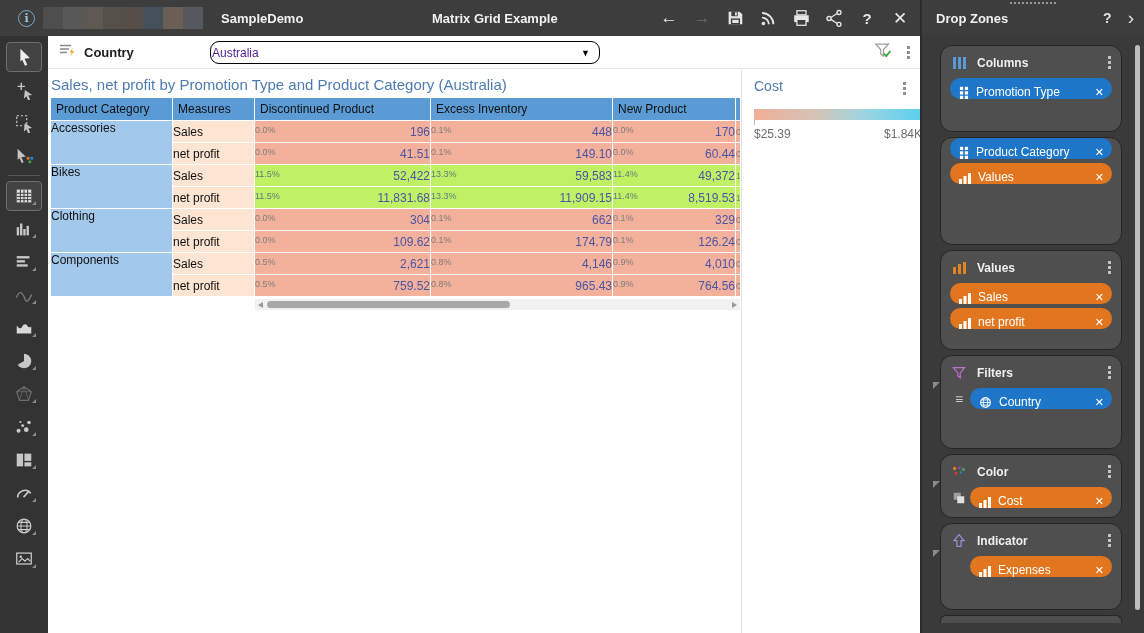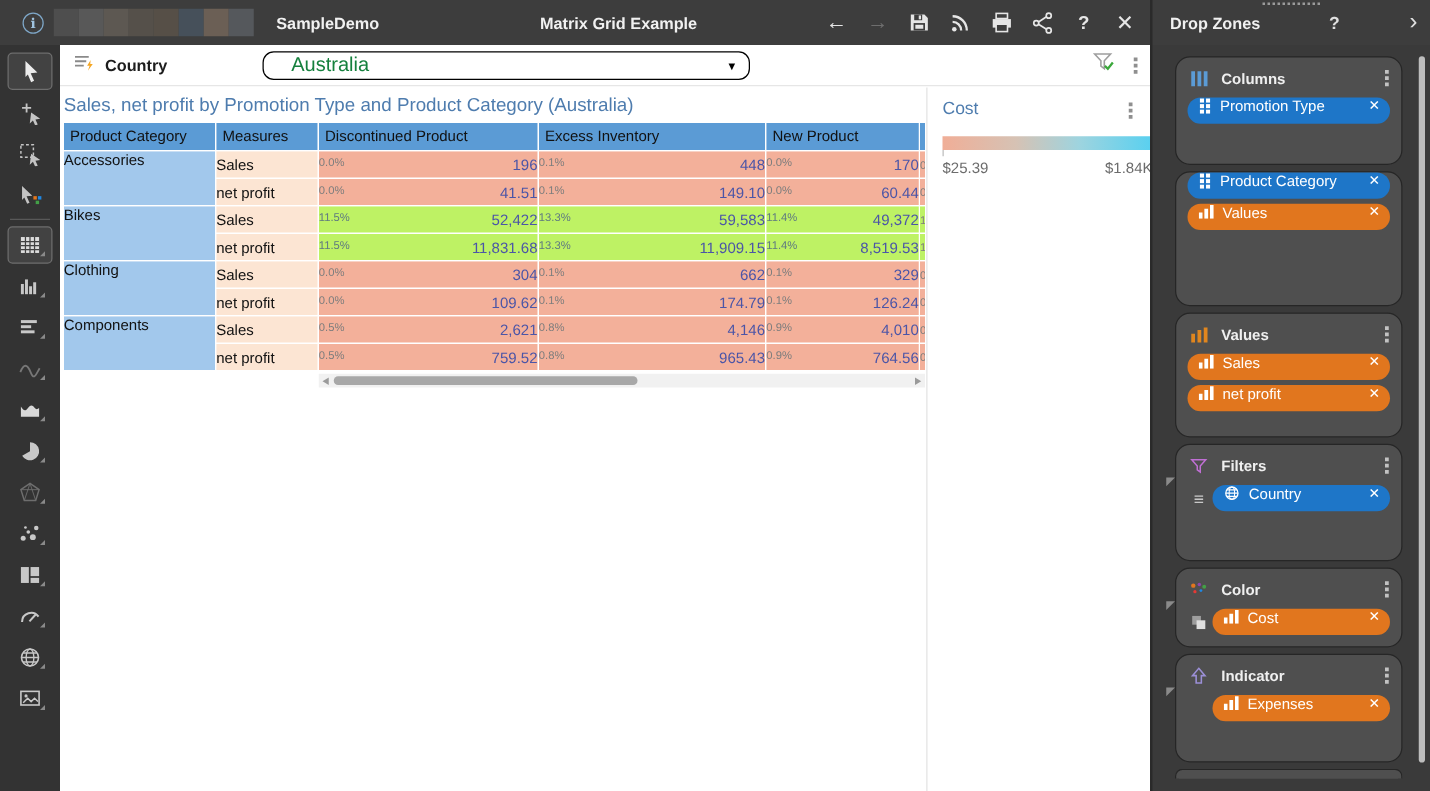--- a/index.html
+++ b/index.html
@@ -12,39 +12,39 @@
   .blurblocks{display:flex;margin-left:8px;height:22px;}
   .blurblocks i{display:block;width:20px;height:22px;}
   .app-name{color:#F1F1F1;font-size:13px;font-weight:700;margin-left:18px;}
   .view-title{position:absolute;left:432px;color:#F1F1F1;font-size:13px;font-weight:700;}
   .tb-icons{position:absolute;right:8px;display:flex;align-items:center;gap:9px;}
   .tbtn{width:24px;height:24px;display:flex;align-items:center;justify-content:center;color:#E6E6E6;font-size:17px;}
   .tbtn.dis{color:#6E6E6E;}
   .tbtn svg{display:block;}
 
   
-  .dz-header{position:absolute;left:920px;top:0;width:224px;height:36px;background:#3D3D3D;border-left:2px solid #2A2A2A;display:flex;align-items:center;gap:40px;}
+  .dz-header{position:absolute;left:920px;top:0;width:224px;height:36px;background:#3D3D3D;border-left:2px solid #2A2A2A;display:flex;align-items:center;}
   .dz-title{color:#F0F0F0;font-size:13px;font-weight:700;margin-left:14px;}
   .dz-help{margin-left:auto;color:#E0E0E0;font-weight:700;font-size:14px;}
   .dz-collapse{color:#E0E0E0;font-size:19px;margin:0 10px 0 16px;line-height:14px;}
   .gripper{position:absolute;left:88px;top:2px;width:46px;border-top:2px dotted #9a9a9a;}
 
   
   .toolcol{position:absolute;left:0;top:36px;width:48px;height:597px;background:#333333;display:flex;flex-direction:column;align-items:center;padding-top:4px;}
   .tool{width:48px;height:33px;display:flex;align-items:center;justify-content:center;position:relative;}
   .tool .box{width:36px;height:30px;border:1px solid #6E6E6E;border-radius:4px;background:#424242;display:flex;align-items:center;justify-content:center;}
   .tooldiv{width:32px;border-top:1px solid #585858;margin:3px 0;}
   .sub{position:absolute;right:12px;bottom:7px;width:0;height:0;border-left:4px solid transparent;border-bottom:4px solid #8a8a8a;}
 
   
   .canvas{position:absolute;left:48px;top:36px;width:872px;height:597px;background:#FFFFFF;}
   .filterbar{position:absolute;left:0;top:0;width:100%;height:33px;border-bottom:1px solid #E6E6E6;display:flex;align-items:center;}
   .fb-label{font-size:13px;font-weight:700;color:#1d1d1d;margin-left:8px;}
   .combo{position:absolute;left:162px;top:5px;width:390px;height:23px;border:1.5px solid #000;border-radius:9px;background:#fff;display:flex;align-items:center;}
-  .combo .val{font-size:16px;color:#15803d;margin-left:22px;}
+  .combo .val{font-size:12px;color:#4c1d95;margin-left:1px;}
   .combo .arr{margin-left:auto;margin-right:9px;font-size:9px;color:#000;}
   .fb-right{margin-left:auto;display:flex;align-items:center;gap:10px;margin-right:6px;}
   .dots{display:flex;flex-direction:column;gap:2px;padding:4px;}
   .dots i{width:3px;height:3px;background:#8f8f8f;}
 
   
   .matrix-widget{position:absolute;left:0;top:34px;width:693px;bottom:0;padding:4px 0 0 2px;}
   .mx-title{font-size:15px;color:#4E7CAE;margin:2px 0 4px 1px;}
   table.mx{border-collapse:collapse;table-layout:fixed;width:690px;}
   table.mx th,table.mx td{border:1px solid #FFFFFF;padding:0;overflow:hidden;white-space:nowrap;}
@@ -79,21 +79,21 @@
 
   
   .dzpanel{position:absolute;left:920px;top:36px;width:224px;height:597px;background:#3A3A3A;border-left:2px solid #2A2A2A;padding:9px 0 0 18px;}
   .dzbox{position:relative;width:182px;background:#4F4F4F;border:1px solid #262626;border-radius:12px;margin-bottom:5px;}
   .dzbox .hd{display:flex;align-items:center;padding:6px 6px 5px 10px;}
   .dzbox .hd .lbl{color:#EFEFEF;font-size:12px;font-weight:700;margin-left:10px;}
   .dzbox .hd .dots{margin-left:auto;}
   .dzbox .dots i{width:3px;height:3px;background:#c2c2c2;}
   .pillrow{display:flex;align-items:center;padding:0 9px;margin-bottom:4px;}
   .pillrow .lico{width:18px;display:flex;justify-content:center;margin-right:2px;color:#C8C8C8;}
-  .pill{flex:1;height:21px;border-radius:11px;display:flex;align-items:flex-start;padding:0 8px 0 9px;}
+  .pill{flex:1;height:21px;border-radius:11px;display:flex;align-items:flex-end;padding:0 8px 0 9px;}
   .pill.blue{background:#1E76C8;}
   .pill.orange{background:#E1761E;}
   .pill .plabel{color:#fff;font-size:12px;margin-left:7px;}
   .pill .px{margin-left:auto;color:#fff;font-size:11px;}
   .cv{position:absolute;left:-8px;top:26px;width:0;height:0;border-top:7px solid #8a8a8a;border-right:7px solid transparent;}
   .dz-scroll{position:absolute;right:4px;top:9px;width:5px;height:565px;background:#BDBDBD;border-radius:3px;}
   .hicon{width:16px;display:flex;align-items:flex-end;justify-content:center;gap:2px;}
   .hicon.cols i{width:3px;height:12px;background:#5B9BD5;}
   .hicon.rows{flex-direction:column;align-items:center;gap:2.5px;}
   .hicon.rows i{width:13px;height:2.5px;background:#5B9BD5;}

